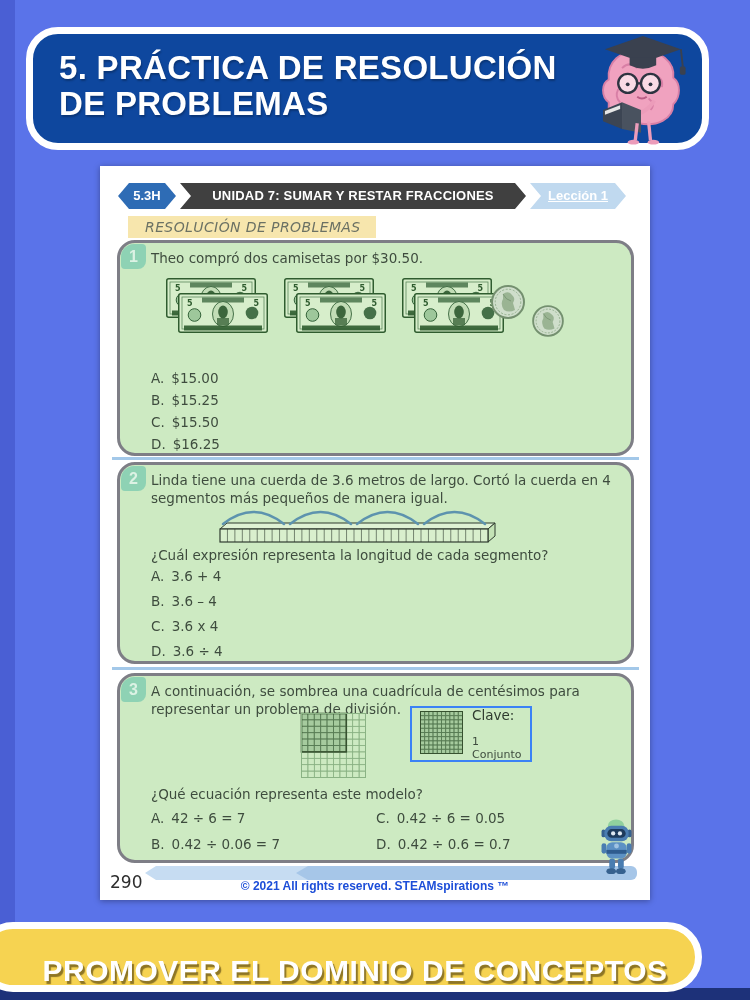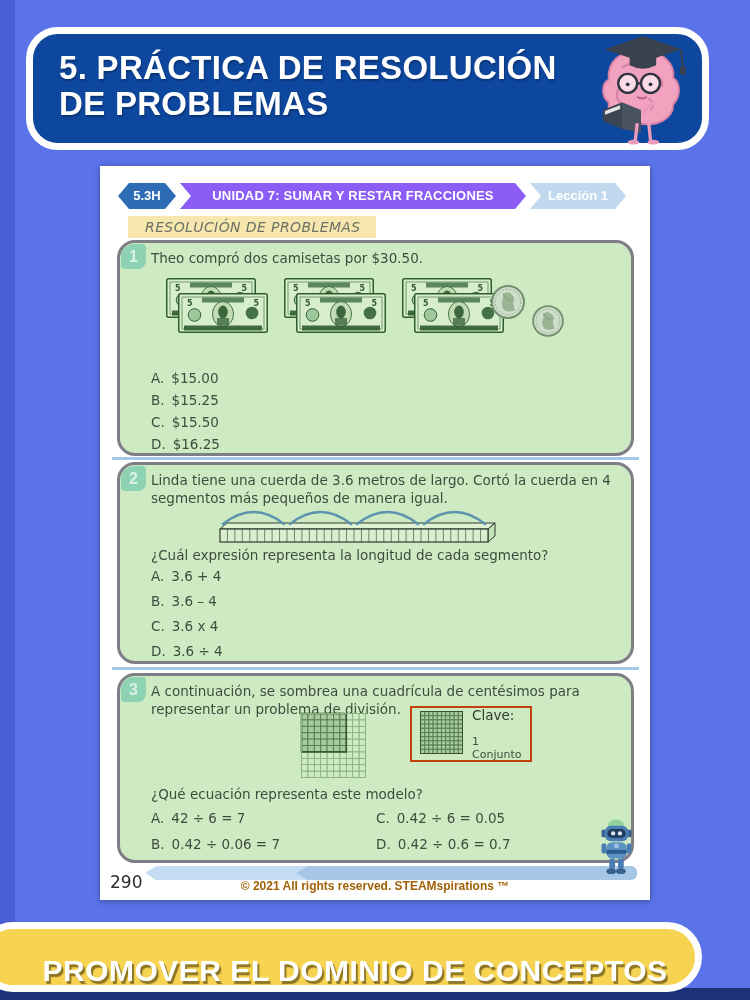--- a/index.html
+++ b/index.html
@@ -21,22 +21,22 @@
   .page { position:absolute; left:100px; top:166px; width:550px; height:734px;
     background:#fff; box-shadow:0 1px 6px rgba(0,0,0,.35); z-index:2; }
 
   
   .ribbon { position:absolute; left:18px; top:17px; height:26px; display:flex; gap:4px; }
   .chev { height:26px; line-height:26px; text-align:center; color:#fff;
     font-family:"Liberation Sans", sans-serif; font-weight:bold; font-size:13px;
     clip-path:polygon(0 0, calc(100% - 11px) 0, 100% 50%, calc(100% - 11px) 100%, 0 100%, 11px 50%); }
   .chev-first { clip-path:polygon(0 50%, 11px 0, calc(100% - 11px) 0, 100% 50%, calc(100% - 11px) 100%, 11px 100%); }
   .chev-code   { width:58px;  background:#2e6cb5; }
-  .chev-unit   { width:346px; background:#8b5cf6; letter-spacing:.2px; }
-  .chev-lesson { width:96px;  background:#c0d9ef; }
+  .chev-unit   { width:346px; background:#404040; letter-spacing:.2px; }
+  .chev-lesson { width:96px;  background:#c0d9ef;text-decoration:underline; }
 
   .section-highlight { position:absolute; left:28px; top:50px; width:248px; height:22px;
     background:#f7e6ad; }
   .section-highlight span { font-style:italic; font-size:14px; color:#6b7164;
     letter-spacing:.4px; line-height:22px; padding-left:17px; display:block; }
 
   
   .pbox { position:absolute; left:17px; width:517px; background:#cdeac2;
     border:3px solid #7e7e86; border-radius:18px; }
   .pbox1 { top:74px;  height:216px; }
@@ -58,37 +58,37 @@
   .p1-q { top:110px; } .p1-opts { top:128px; gap:7px; }
   .p2-q { top:82px;  } .p2-opts { top:104px; gap:10px; }
   .p3-q { top:110px; }
   .p3-opts { position:absolute; left:31px; top:135px; display:grid;
     grid-template-columns:225px auto; row-gap:11px; }
 
   .fig-money { position:absolute; left:38px; top:34px; }
   .fig-rope  { position:absolute; left:98px; top:40px; }
   .fig-model-grid { position:absolute; left:180px; top:36px; }
   .key-box { position:absolute; left:290px; top:30px; width:122px; height:56px;
-    border:2px solid #c2410c; display:flex; align-items:center; gap:8px; padding:4px 7px; }
+    border:2px solid #3b82f6; display:flex; align-items:center; gap:8px; padding:4px 7px; }
   .key-title { font-size:13.5px; color:#2f3b2f; }
   .key-label { font-size:11px; color:#3e4c3e; margin-top:12px; }
 
   .divider { position:absolute; left:12px; width:527px; height:3px; background:#a3c8e9; }
   .divider1 { top:291px; } .divider2 { top:501px; }
 
   .robot-mascot { position:absolute; left:492px; top:652px; width:50px; height:58px; z-index:3; }
 
   
   .footer-bar-tail { position:absolute; left:45px; top:700px; width:175px; height:14px;
     background:#c6dcf2; clip-path:polygon(11px 0,100% 0,100% 100%,11px 100%,0 50%); }
   .footer-bar-main { position:absolute; left:196px; top:700px; width:341px; height:14px;
     background:#a6c6e8; clip-path:polygon(12px 0,100% 0,100% 100%,12px 100%,0 50%); border-radius:0 6px 6px 0; }
   .page-number { position:absolute; left:10px; top:706px; font-size:17px; color:#2e2e2e; }
   .copyright { position:absolute; left:0; right:0; top:713px; text-align:center;
-    font-size:12px; font-weight:bold; color:#a16207; font-family:"Liberation Sans", sans-serif; }
+    font-size:12px; font-weight:bold; color:#1d4ed8; font-family:"Liberation Sans", sans-serif; }
 
   
   .bottom-banner { position:absolute; left:-22px; top:922px; width:724px; height:70px;
     background:#f6d351; border:7px solid #fff; border-radius:36px; z-index:2; }
   .bottom-banner-label { position:absolute; left:30px; right:0; top:25px; text-align:center;
     font-family:"Liberation Sans", sans-serif; font-weight:800; font-size:30px;
     color:#fff; letter-spacing:.5px; text-shadow:2px 3px 1px rgba(72,55,10,.6); }
 </style>
 </head>
 <body>

